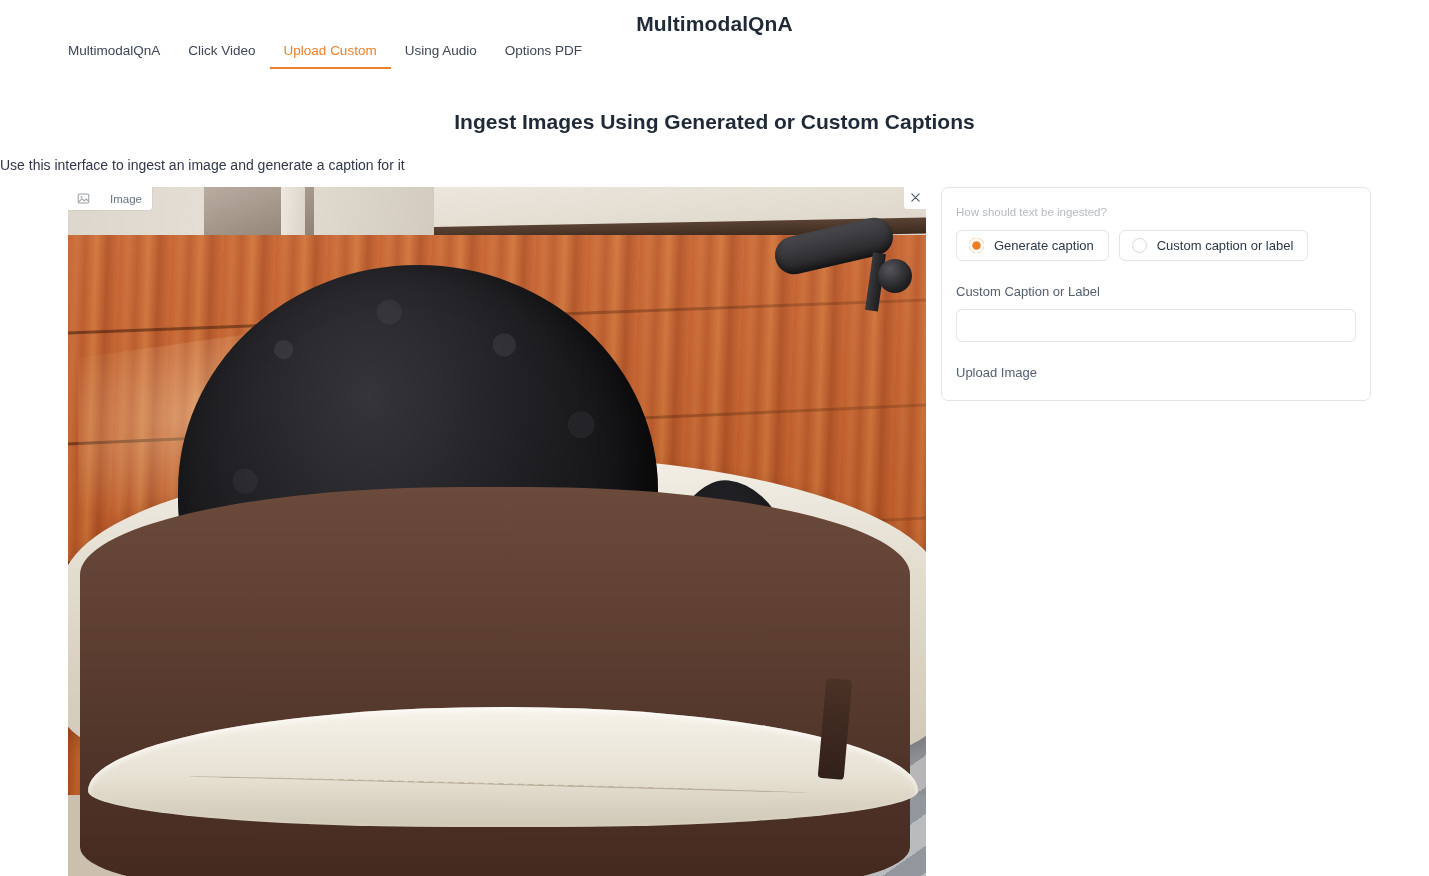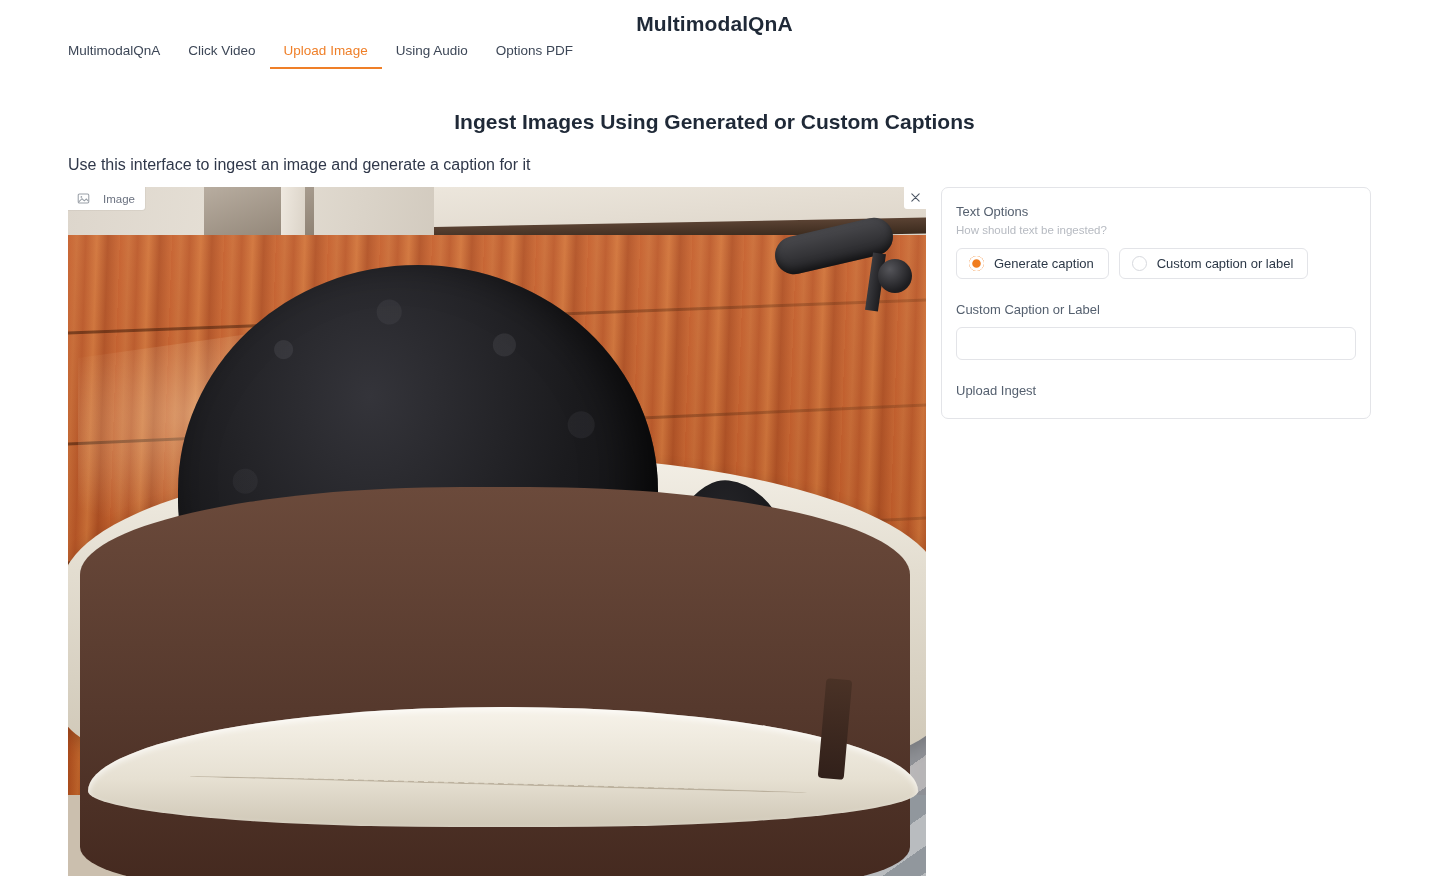--- a/index.html
+++ b/index.html
@@ -51,22 +51,21 @@
   
   .page-heading {
     text-align: center;
     font-size: 21px;
     font-weight: 700;
     color: #1f2937;
     margin-top: 30px;
     line-height: 26px;
   }
   .page-sub {
-    padding-left: 68px;
-    font-size: 16px;
+    font-size: 14px;
     color: #30384a;
     margin-top: 22px;
     line-height: 16px;
   }
 
   
   .main-row {
     display: flex;
     align-items: flex-start;
     margin-top: 14px;
@@ -85,21 +84,21 @@
     flex: 0 0 auto;
   }
   .img-badge {
     position: absolute;
     left: 0; top: 0;
     z-index: 6;
     background: #ffffff;
     border-bottom-right-radius: 3px;
     display: flex;
     align-items: center;
-    gap: 13px;
+    gap: 20px;
     padding: 5px 10px 5px 9px;
     font-size: 11.5px;
     color: #6b7280;
     box-shadow: 0 0 0 1px rgba(0,0,0,0.04);
   }
   .img-badge svg { display: block; }
   .img-close {
     position: absolute;
     right: 0; top: 0;
     z-index: 6;
@@ -377,21 +376,21 @@
   }
 </style>
 </head>
 <body>
 
 <div class="app-title">MultimodalQnA</div>
 
 <nav class="navbar">
   <div class="nav-tab">MultimodalQnA</div>
   <div class="nav-tab">Click Video</div>
-  <div class="nav-tab active">Upload Image</div>
+  <div class="nav-tab active">Upload Custom</div>
   <div class="nav-tab">Using Audio</div>
   <div class="nav-tab">Options PDF</div>
 </nav>
 
 <h1 class="page-heading">Ingest Images Using Generated or Custom Captions</h1>
 <div class="page-sub">Use this interface to ingest an image and generate a caption for it</div>
 
 <div class="main-row">
 
   <div class="image-panel">
@@ -451,33 +450,32 @@
       <span>
         <svg width="11" height="11" viewBox="0 0 12 12" stroke="#4b5563" stroke-width="1.2" stroke-linecap="round">
           <path d="M2 2 L10 10 M10 2 L2 10"></path>
         </svg>
       </span>
     </div>
   </div>
 
   <div class="options-card">
 
-    <div class="field-label">Text Options</div>
     <div class="field-help">How should text be ingested?</div>
 
     <div class="radio-row">
       <label class="radio-pill">
         <span class="radio-dot checked"></span>
         <span>Generate caption</span>
       </label>
       <label class="radio-pill">
         <span class="radio-dot"></span>
         <span>Custom caption or label</span>
       </label>
     </div>
 
     <div class="section-label">Custom Caption or Label</div>
     <input class="text-input" type="text" value="" style="">
 
-    <div class="section-label">Upload Ingest</div>
+    <div class="section-label">Upload Image</div>
 
   </div>
 </div>
 
 </body></html>

